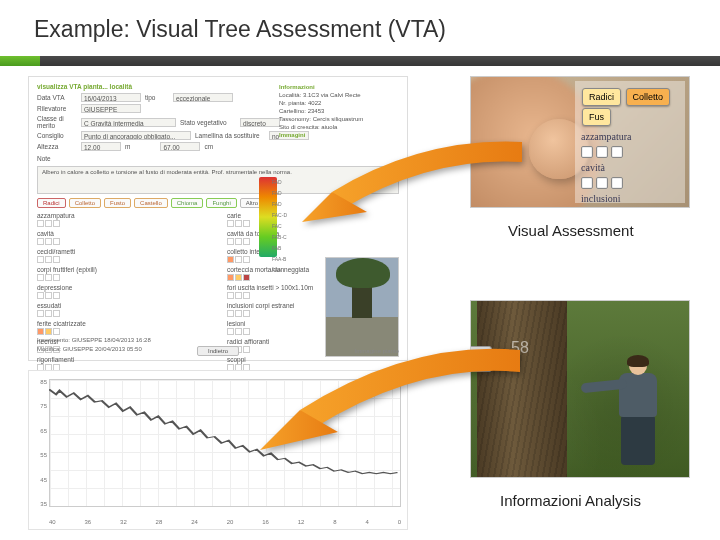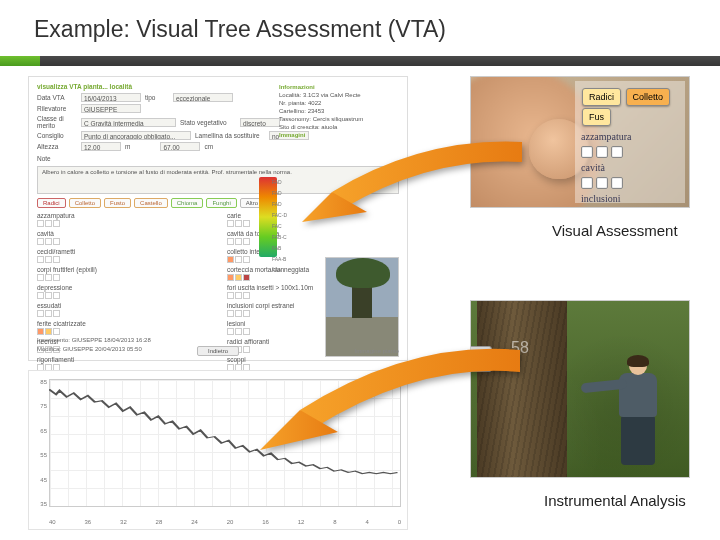--- a/index.html
+++ b/index.html
@@ -130,21 +130,21 @@
   .person{position:absolute;right:22px;bottom:12px;width:58px;height:108px;}
   .p-head{position:absolute;top:0;left:20px;width:18px;height:18px;background:#e8c29b;border-radius:50%;}
   .p-hair{position:absolute;top:-2px;left:18px;width:22px;height:12px;background:#3a2a18;border-radius:50% 50% 30% 30%;}
   .p-body{position:absolute;top:16px;left:10px;width:38px;height:44px;background:#4e5c66;border-radius:8px 8px 4px 4px;}
   .p-legs{position:absolute;top:58px;left:12px;width:34px;height:50px;background:#2d3a42;border-radius:4px;}
   .p-arm{position:absolute;top:24px;left:-28px;width:46px;height:10px;background:#4e5c66;border-radius:5px;transform:rotate(-6deg);}
   .drill{position:absolute;top:50px;left:-100px;width:120px;height:12px;background:linear-gradient(#e8e8e8,#c8c8c8);border:1px solid #999;border-radius:2px;}
   .drill::after{content:"";position:absolute;right:-2px;top:-6px;width:26px;height:24px;background:#dcdcdc;border:1px solid #999;border-radius:3px;}
   .mark{position:absolute;left:40px;top:38px;font-size:16px;color:rgba(255,255,255,.55);font-family:sans-serif;}
 
-  .caption { position:absolute; font-size:15px; color:#222;margin-left:44px; }
+  .caption { position:absolute; font-size:15px; color:#222; }
   .cap1 { left:508px; top:222px; }
   .cap2 { left:500px; top:492px; }
 
   
   .arrow { position:absolute; pointer-events:none; }
   .arrow svg { filter: drop-shadow(2px 3px 3px rgba(0,0,0,.35)); }
 
   .arrow1 { left:272px; top:132px; width:260px; height:110px; }
   .arrow2 { left:230px; top:310px; width:300px; height:150px; }
 </style>
@@ -405,21 +405,21 @@
       <div class="p-legs"></div>
         <div class="p-body"></div>
         <div class="p-arm"></div>
         <div class="p-head"></div>
         <div class="p-hair"></div>
     </div>
   </div>
 </div>
 
 <div class="caption cap1">Visual Assessment</div>
-<div class="caption cap2">Instrumental Analysis</div>
+<div class="caption cap2">Informazioni Analysis</div>
 
 <div class="arrow arrow1">
   <svg viewBox="0 0 260 110">
     <defs>
         <linearGradient id="g1" x1="0" x2="1">
           <stop offset="0" stop-color="#f6a22a"></stop>
           <stop offset="1" stop-color="#e77b12"></stop>
         </linearGradient>
       </defs>
     <path d="M250,10 Q150,5 60,60 L72,76 Q160,24 250,30 Z" fill="url(#g1)"></path>

